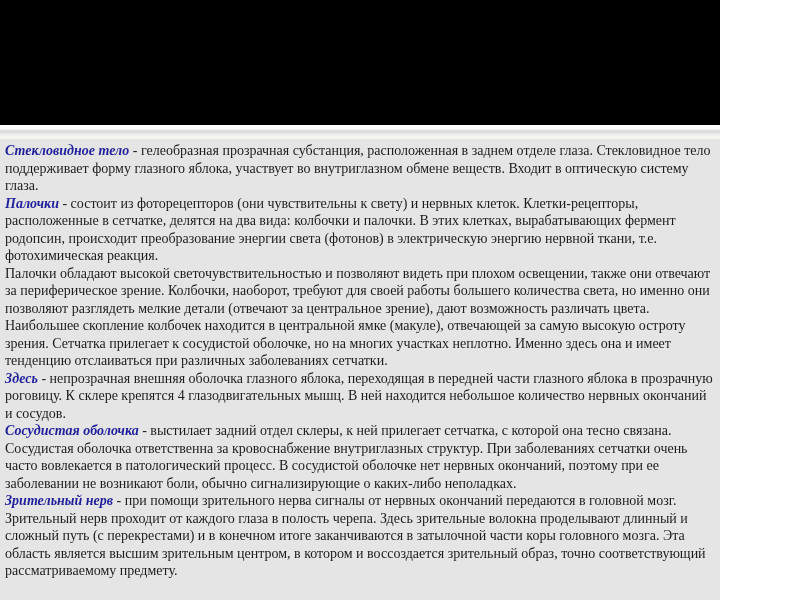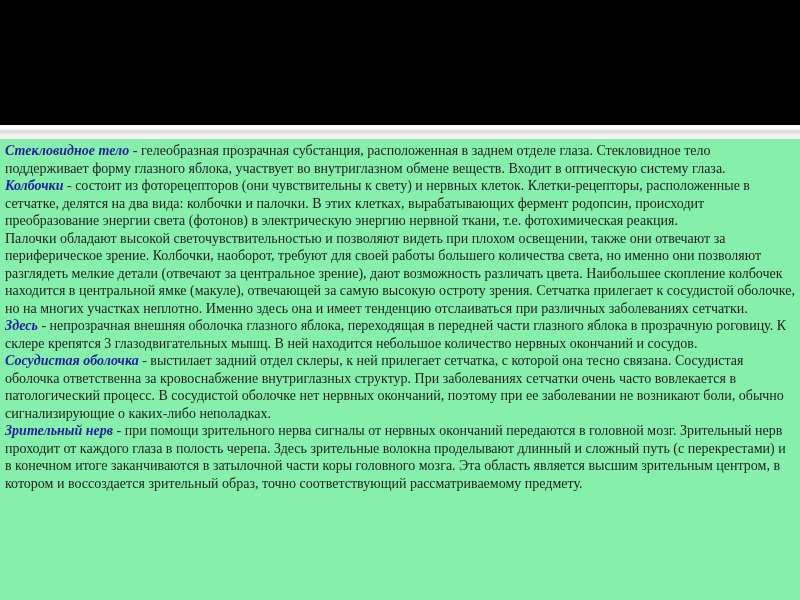--- a/index.html
+++ b/index.html
@@ -1,24 +1,24 @@
 <!DOCTYPE html>
 <html><head>
 <meta charset="utf-8">
 <style>
   html, body {
     margin: 0;
     padding: 0;
   }
   .screen {
     position: relative;
-    width: 800px;
+    width: 720px;
     height: 600px;
     overflow: hidden;
-    background: #86efac;
+    background: #e5e5e5;
     font-family: "Liberation Serif", "DejaVu Serif", serif;
   }
   .top-image {
     width: 800px;
     height: 125px;
     background: #000000;
   }
   .divider {
     width: 800px;
     height: 14px;
@@ -55,25 +55,25 @@
 <div class="screen">
 
   <div class="top-image"></div>
 
   <div class="divider"></div>
 
   <div class="text-area">
 
     <p class="para"><span class="term">Стекловидное тело</span><span> - гелеобразная прозрачная субстанция, расположенная в заднем отделе глаза. Стекловидное тело поддерживает форму глазного яблока, участвует во внутриглазном обмене веществ. Входит в оптическую систему глаза.</span></p>
 
-    <p class="para"><span class="term">Колбочки</span><span> - состоит из фоторецепторов (они чувствительны к свету) и нервных клеток. Клетки-рецепторы, расположенные в сетчатке, делятся на два вида: колбочки и палочки. В этих клетках, вырабатывающих фермент родопсин, происходит преобразование энергии света (фотонов) в электрическую энергию нервной ткани, т.е. фотохимическая реакция.</span></p>
+    <p class="para"><span class="term">Палочки</span><span> - состоит из фоторецепторов (они чувствительны к свету) и нервных клеток. Клетки-рецепторы, расположенные в сетчатке, делятся на два вида: колбочки и палочки. В этих клетках, вырабатывающих фермент родопсин, происходит преобразование энергии света (фотонов) в электрическую энергию нервной ткани, т.е. фотохимическая реакция.</span></p>
 
     <p class="para"><span class="term"></span><span>Палочки обладают высокой светочувствительностью и позволяют видеть при плохом освещении, также они отвечают за периферическое зрение. Колбочки, наоборот, требуют для своей работы большего количества света, но именно они позволяют разглядеть мелкие детали (отвечают за центральное зрение), дают возможность различать цвета. Наибольшее скопление колбочек находится в центральной ямке (макуле), отвечающей за самую высокую остроту зрения. Сетчатка прилегает к сосудистой оболочке, но на многих участках неплотно. Именно здесь она и имеет тенденцию отслаиваться при различных заболеваниях сетчатки.</span></p>
 
-    <p class="para"><span class="term">Здесь</span><span> - непрозрачная внешняя оболочка глазного яблока, переходящая в передней части глазного яблока в прозрачную роговицу. К склере крепятся 3 глазодвигательных мышц. В ней находится небольшое количество нервных окончаний и сосудов.</span></p>
+    <p class="para"><span class="term">Здесь</span><span> - непрозрачная внешняя оболочка глазного яблока, переходящая в передней части глазного яблока в прозрачную роговицу. К склере крепятся 4 глазодвигательных мышц. В ней находится небольшое количество нервных окончаний и сосудов.</span></p>
 
     <p class="para"><span class="term">Сосудистая оболочка</span><span> - выстилает задний отдел склеры, к ней прилегает сетчатка, с которой она тесно связана. Сосудистая оболочка ответственна за кровоснабжение внутриглазных структур. При заболеваниях сетчатки очень часто вовлекается в патологический процесс. В сосудистой оболочке нет нервных окончаний, поэтому при ее заболевании не возникают боли, обычно сигнализирующие о каких-либо неполадках.</span></p>
 
     <p class="para"><span class="term">Зрительный нерв</span><span> - при помощи зрительного нерва сигналы от нервных окончаний передаются в головной мозг. Зрительный нерв проходит от каждого глаза в полость черепа. Здесь зрительные волокна проделывают длинный и сложный путь (с перекрестами) и в конечном итоге заканчиваются в затылочной части коры головного мозга. Эта область является высшим зрительным центром, в котором и воссоздается зрительный образ, точно соответствующий рассматриваемому предмету.</span></p>
 
   </div>
 
 </div>
 
 </body></html>

